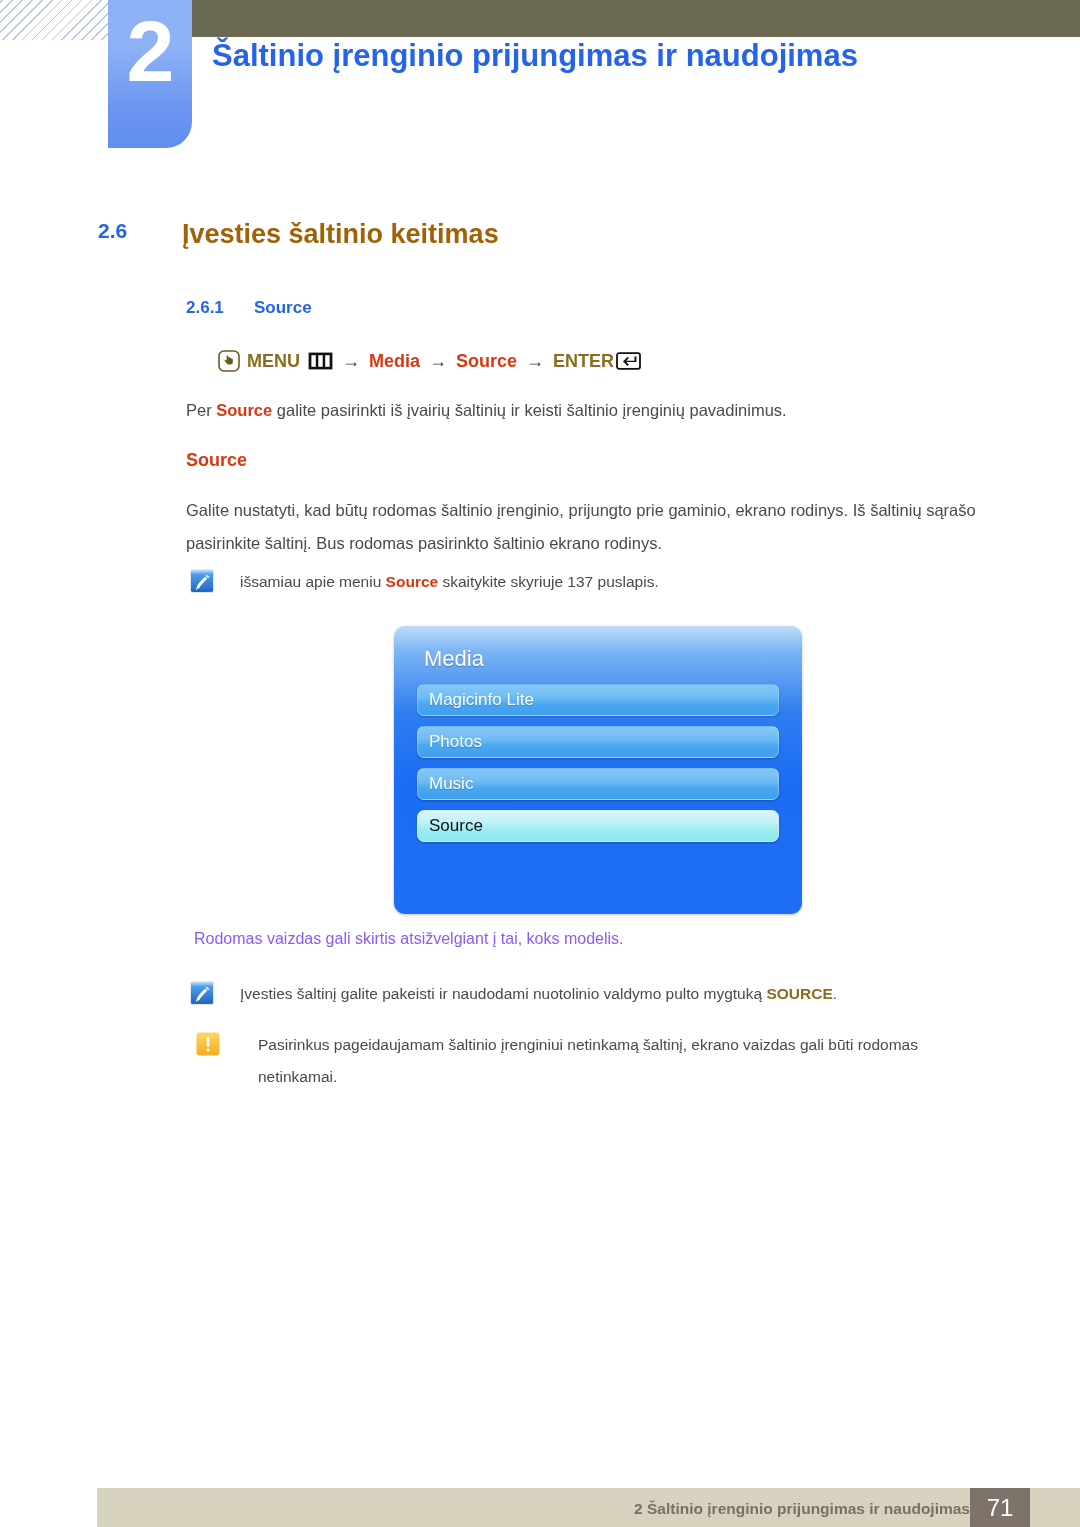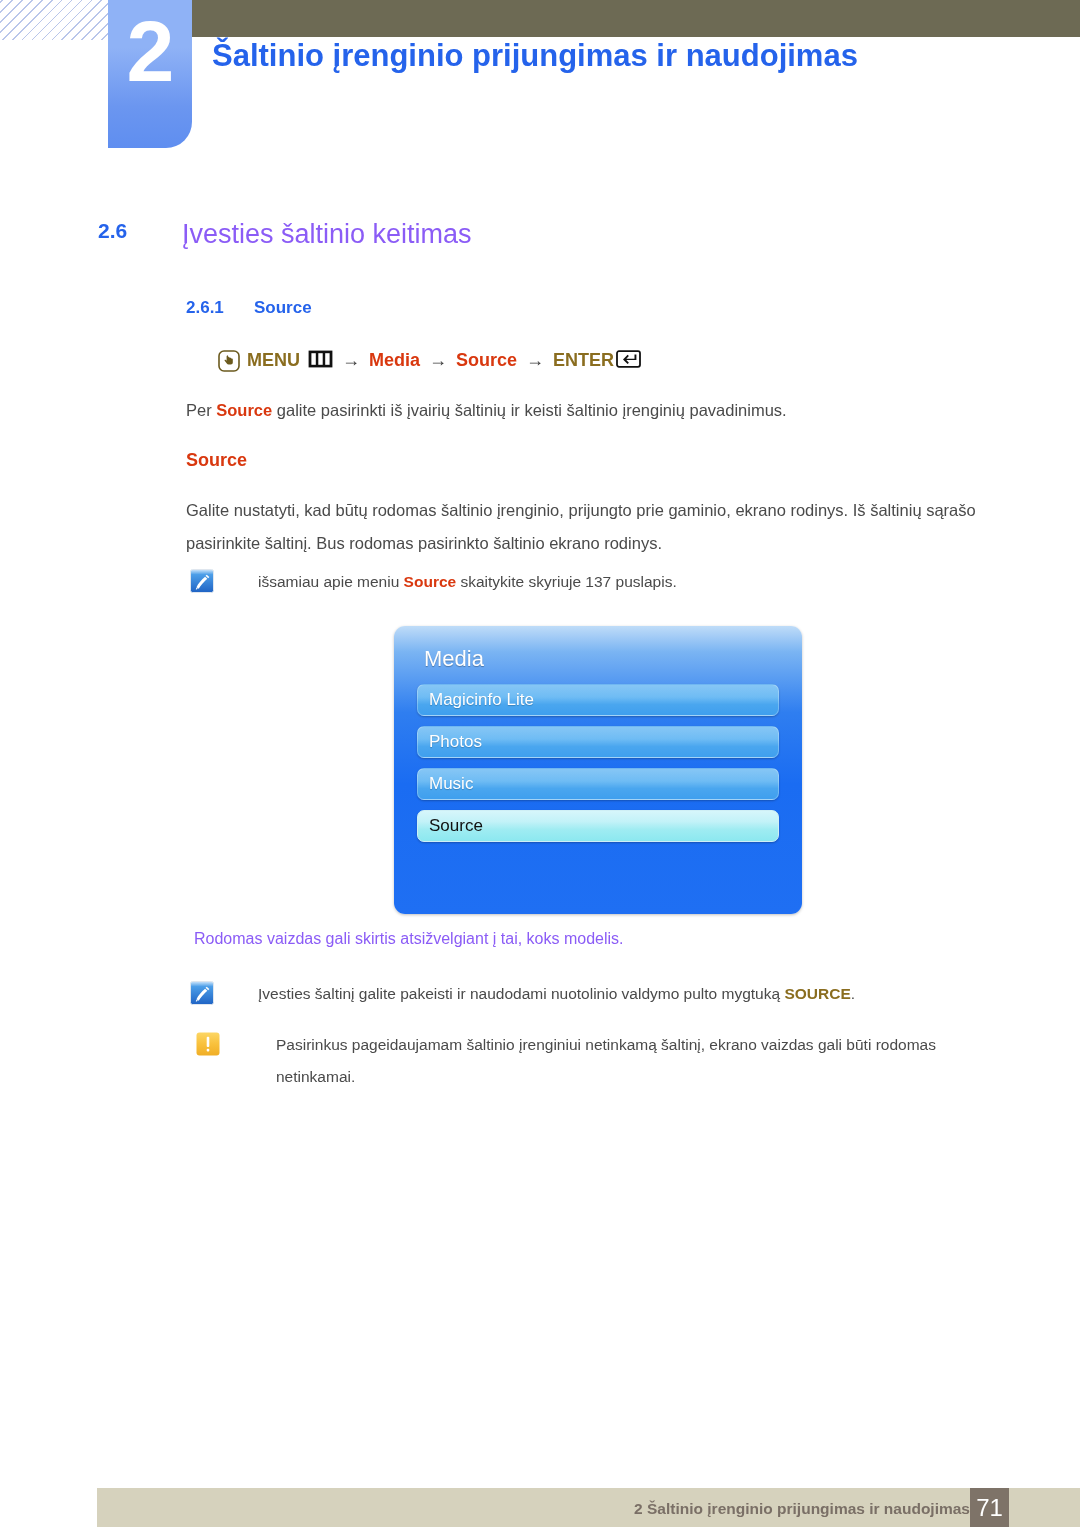--- a/index.html
+++ b/index.html
@@ -67,22 +67,22 @@
     position: absolute;
     left: 98px; top: 219px;
     font-size: 21px;
     font-weight: bold;
     color: #2563eb;
   }
   .h2-text {
     position: absolute;
     left: 182px; top: 219px;
     font-size: 27px;
-    font-weight: normal;
-    color: #8b5cf6;
+    font-weight: bold;
+    color: #a16207;
     white-space: nowrap;
   }
   .h3-num {
     position: absolute;
     left: 186px; top: 298px;
     font-size: 17px;
     font-weight: bold;
     color: #2563eb;
   }
   .h3-text {
@@ -92,21 +92,21 @@
     font-weight: bold;
     color: #2563eb;
     white-space: nowrap;
   }
 
   
   .menu-path {
     position: absolute;
     left: 188px; top: 350px;
     display: flex;
-    align-items: flex-start;
+    align-items: center;
     gap: 0px;
     font-size: 18px;
     font-weight: bold;
     white-space: nowrap;
     padding-left: 30px;
   }
   .mp-gold { color: #8a6d1f; }
   .mp-red  { color: #d9380f; }
   .mp-arrow {
     color: #3a3a3a;
@@ -154,21 +154,21 @@
     position: absolute;
     display: flex;
     align-items: flex-start;
     gap: 0px;
   }
   .note-icon { width: 24px; height: 24px; flex: none; margin-top: 3px; }
   .note-text {
     font-size: 15.5px;
     color: #4a4a4a;
     line-height: 32px;
-    margin-left: 44px;
+    margin-left: 26px;
   }
   .note-1 { left: 190px; top: 566px; width: 760px; }
   .note-2 { left: 190px; top: 978px; width: 790px; }
   .note-3 { left: 196px; top: 1029px; width: 790px; gap: 12px; }
 
   
   .osd-panel {
     position: absolute;
     left: 394px; top: 626px;
     width: 408px; height: 288px;
@@ -228,21 +228,21 @@
     position: absolute;
     right: 110px; top: 1500px;
     font-size: 15.5px;
     font-weight: bold;
     color: #7a6f66;
     white-space: nowrap;
   }
   .footer-page {
     position: absolute;
     left: 970px; top: 1488px;
-    width: 39px; height: 39px;
+    width: 60px; height: 39px;
     background: #7e7368;
     color: #ffffff;
     font-size: 24px;
     display: flex;
     align-items: center;
     justify-content: center;
   }
 </style>
 </head>
 <body>

